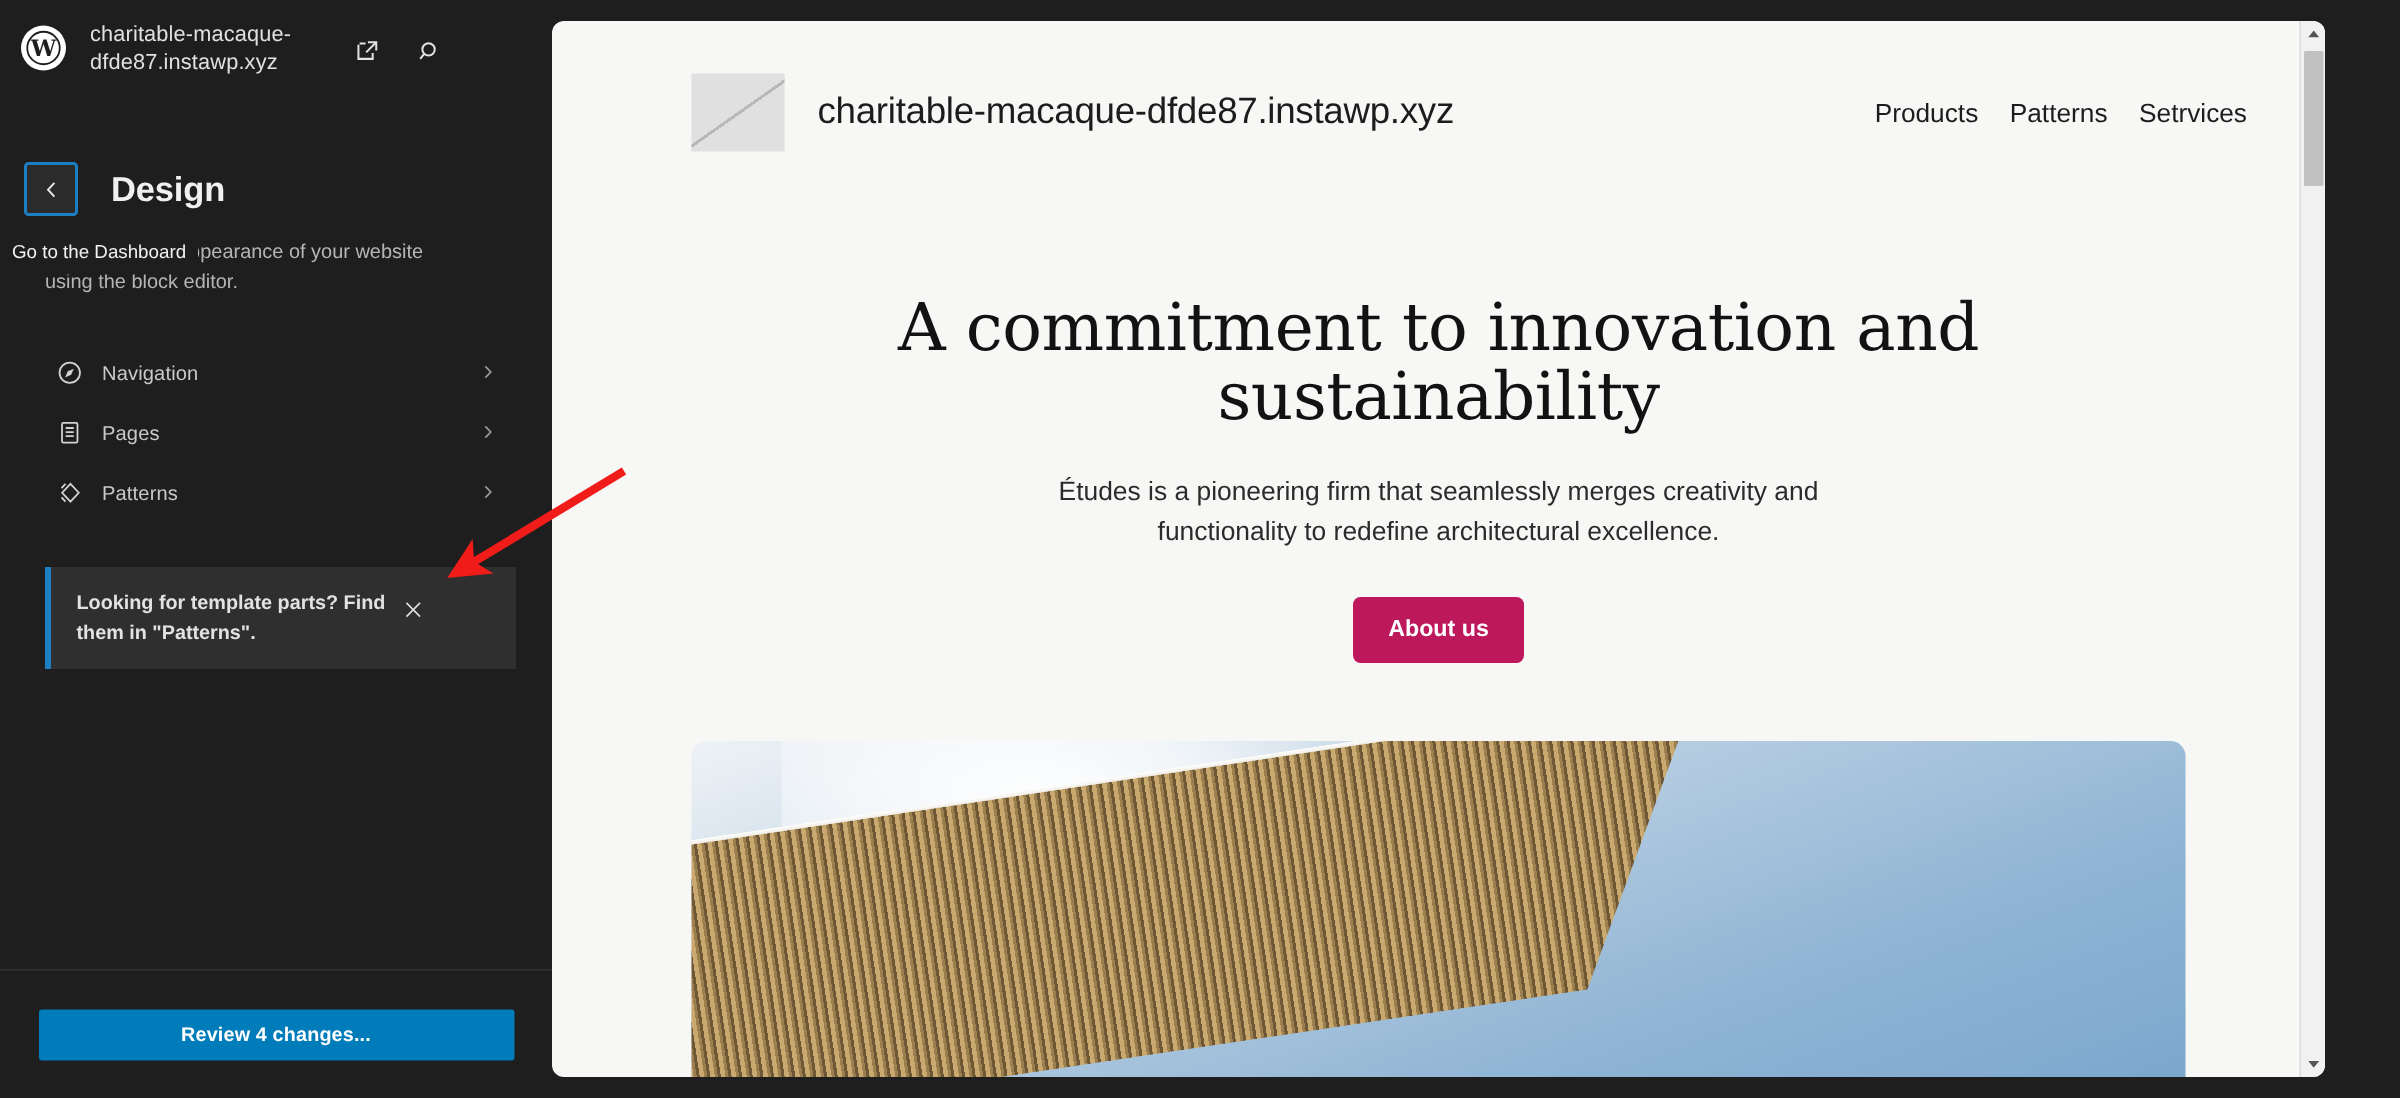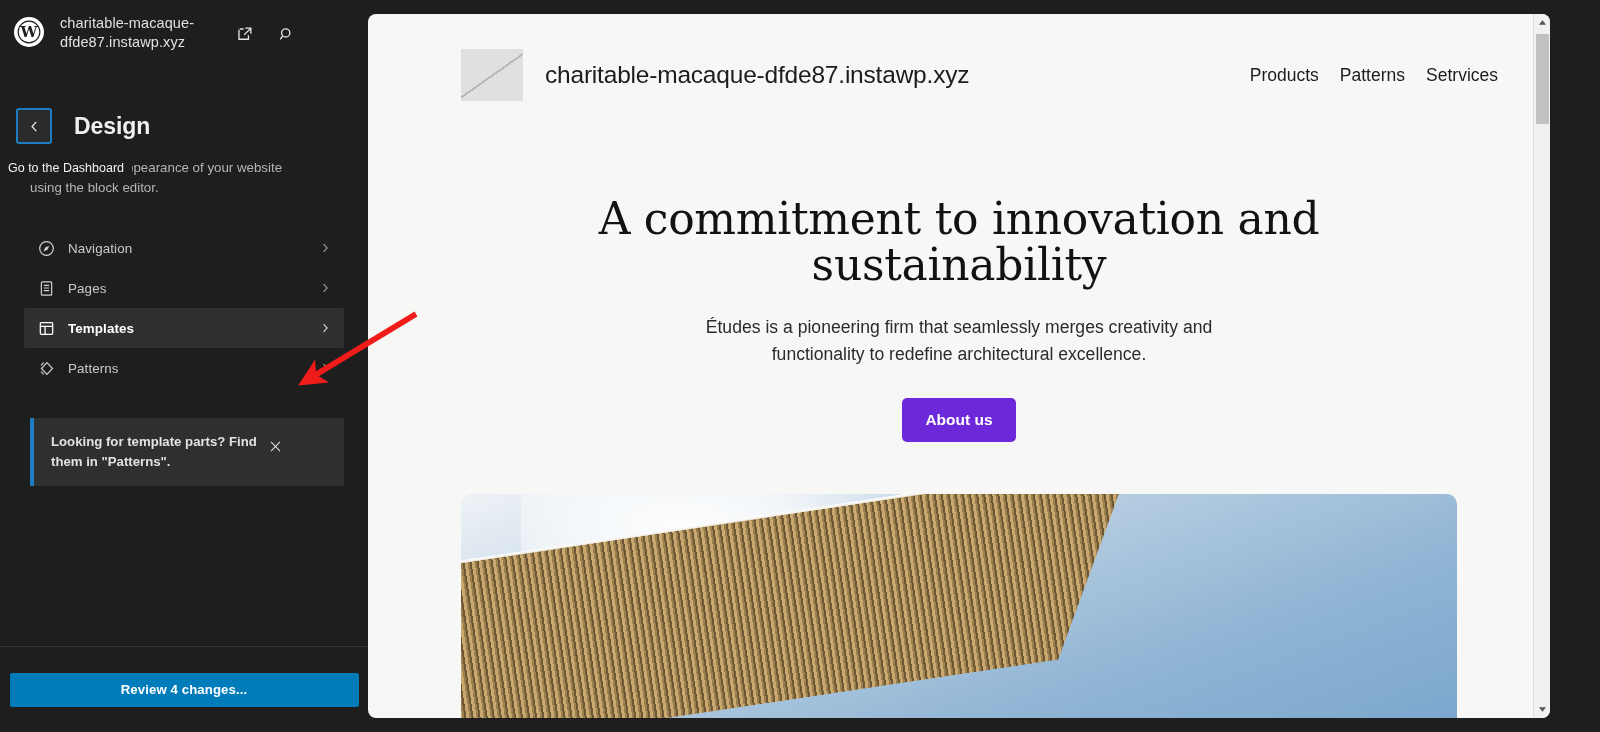--- a/index.html
+++ b/index.html
@@ -140,21 +140,21 @@
     color: #dcdcdc; cursor: pointer;
   }
 
   .sb-footer {
     position: absolute; left: 0; bottom: 0;
     width: 368px; height: 86px;
     border-top: 1px solid #333;
     display: flex; align-items: center; justify-content: center;
   }
   .review-btn {
-    width: 349px; height: 34px;
+    width: 317px; height: 34px;
     background: #007cba;
     color: #fff;
     border: none; border-radius: 2px;
     font-family: "Liberation Sans", sans-serif;
     font-size: 13.2px;
     font-weight: 600;
     letter-spacing: 0.1px;
     cursor: pointer;
   }
 
@@ -227,21 +227,21 @@
   .hero p {
     margin-top: 26px;
     font-size: 17.6px;
     line-height: 27px;
     color: #2b2b2b;
     max-width: 560px;
     margin-left: auto; margin-right: auto;
   }
   .about-btn {
     margin-top: 30px;
-    background: #6d28d9;
+    background: #be185d;
     color: #fff;
     border: none; border-radius: 5px;
     padding: 13px 23px;
     font-family: "Liberation Sans", sans-serif;
     font-size: 15.5px;
     font-weight: 700;
     cursor: pointer;
   }
 
   .hero-img {
@@ -375,34 +375,20 @@
           </svg>
         </span>
         <span class="nv-label">Pages</span>
         <span class="nv-chev">
           <svg width="14" height="14" viewBox="0 0 24 24" fill="none" stroke="currentColor" stroke-width="2">
             <path d="M9.5 5.5l6.2 6.5-6.2 6.5"></path>
           </svg>
         </span>
       </div>
 
-      <div class="nav-item active">
-        <span class="nv-icon">
-          <svg width="19" height="19" viewBox="0 0 24 24" fill="none" stroke="currentColor" stroke-width="1.6">
-            <rect x="4.2" y="4.6" width="15.6" height="14.8" rx="1.3"></rect>
-            <path d="M4.2 9.2h15.6M10.2 9.2v10.2"></path>
-          </svg>
-        </span>
-        <span class="nv-label">Templates</span>
-        <span class="nv-chev">
-          <svg width="14" height="14" viewBox="0 0 24 24" fill="none" stroke="currentColor" stroke-width="2">
-            <path d="M9.5 5.5l6.2 6.5-6.2 6.5"></path>
-          </svg>
-        </span>
-      </div>
 
       <div class="nav-item">
         <span class="nv-icon">
           <svg width="19" height="19" viewBox="0 0 24 24" fill="none" stroke="currentColor" stroke-width="1.5">
             <path d="M12.6 4.5l7 7.5-7 7.5-7-7.5z"></path>
             <path d="M8.4 4.5l-3.3 3.6M8.4 19.5l-3.3-3.6"></path>
           </svg>
         </span>
         <span class="nv-label">Patterns</span>
         <span class="nv-chev">

